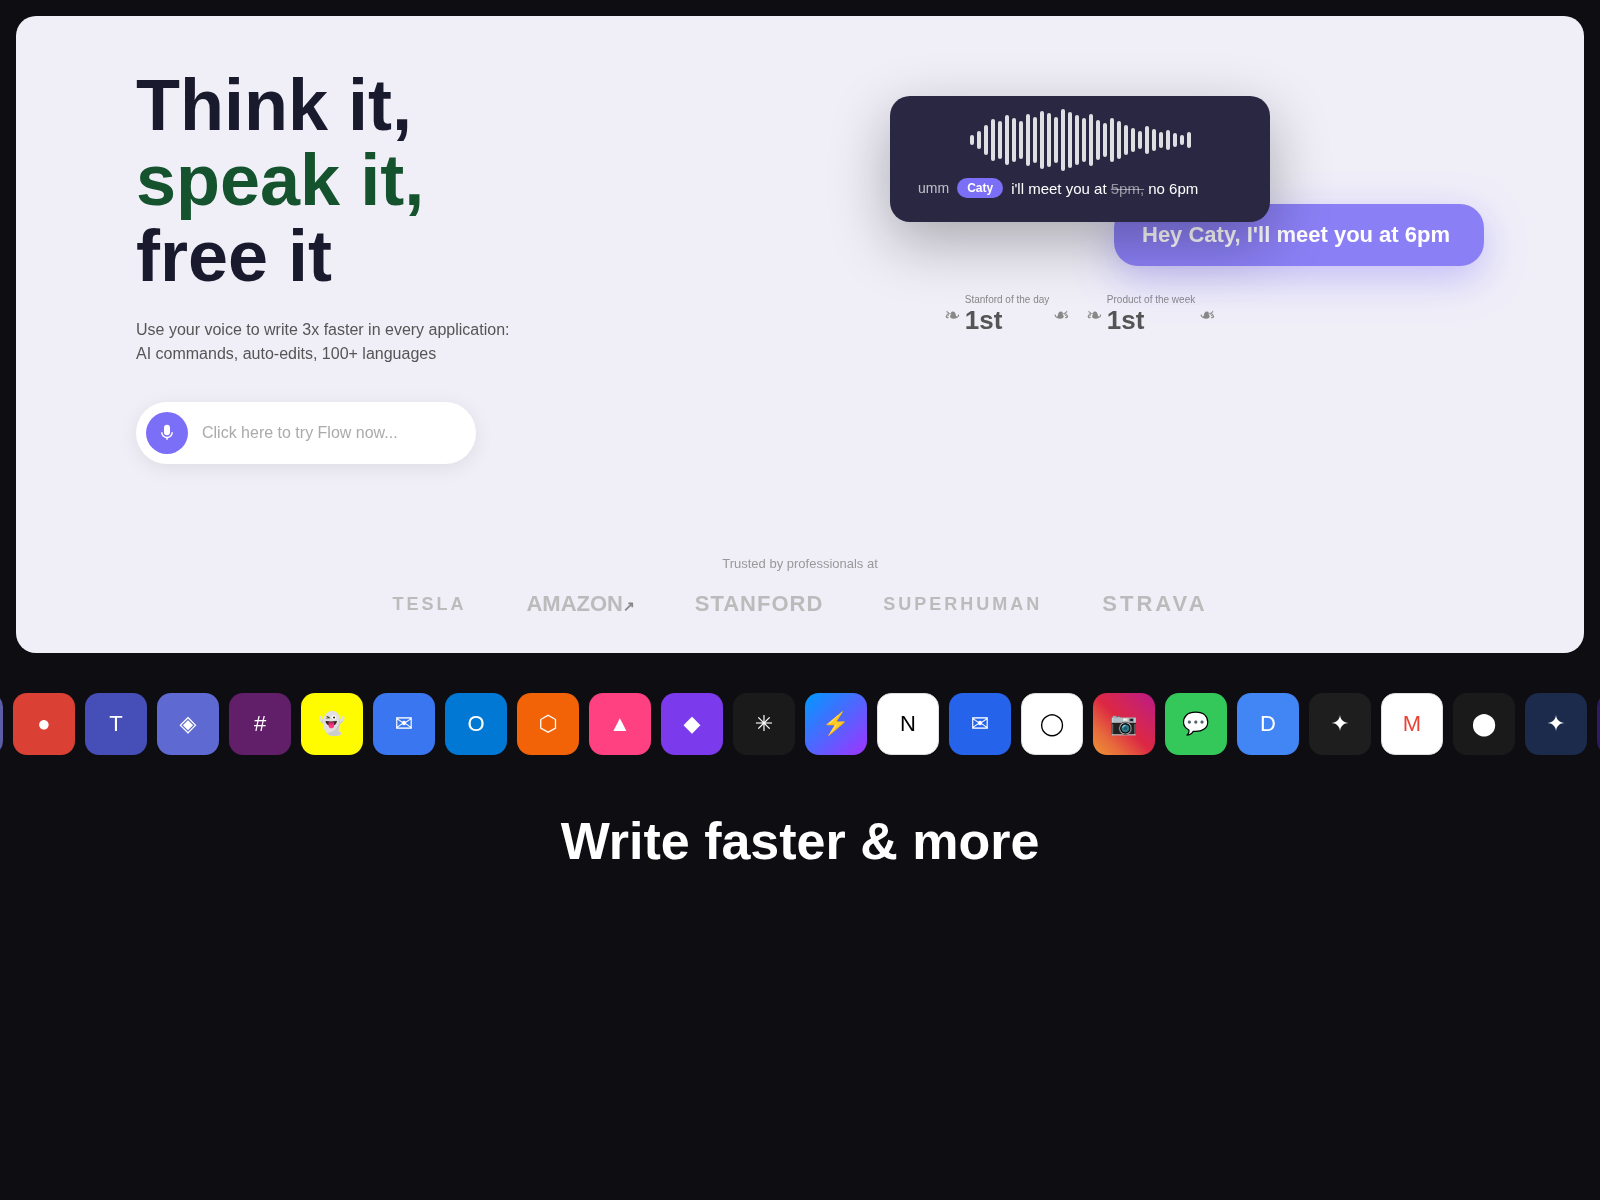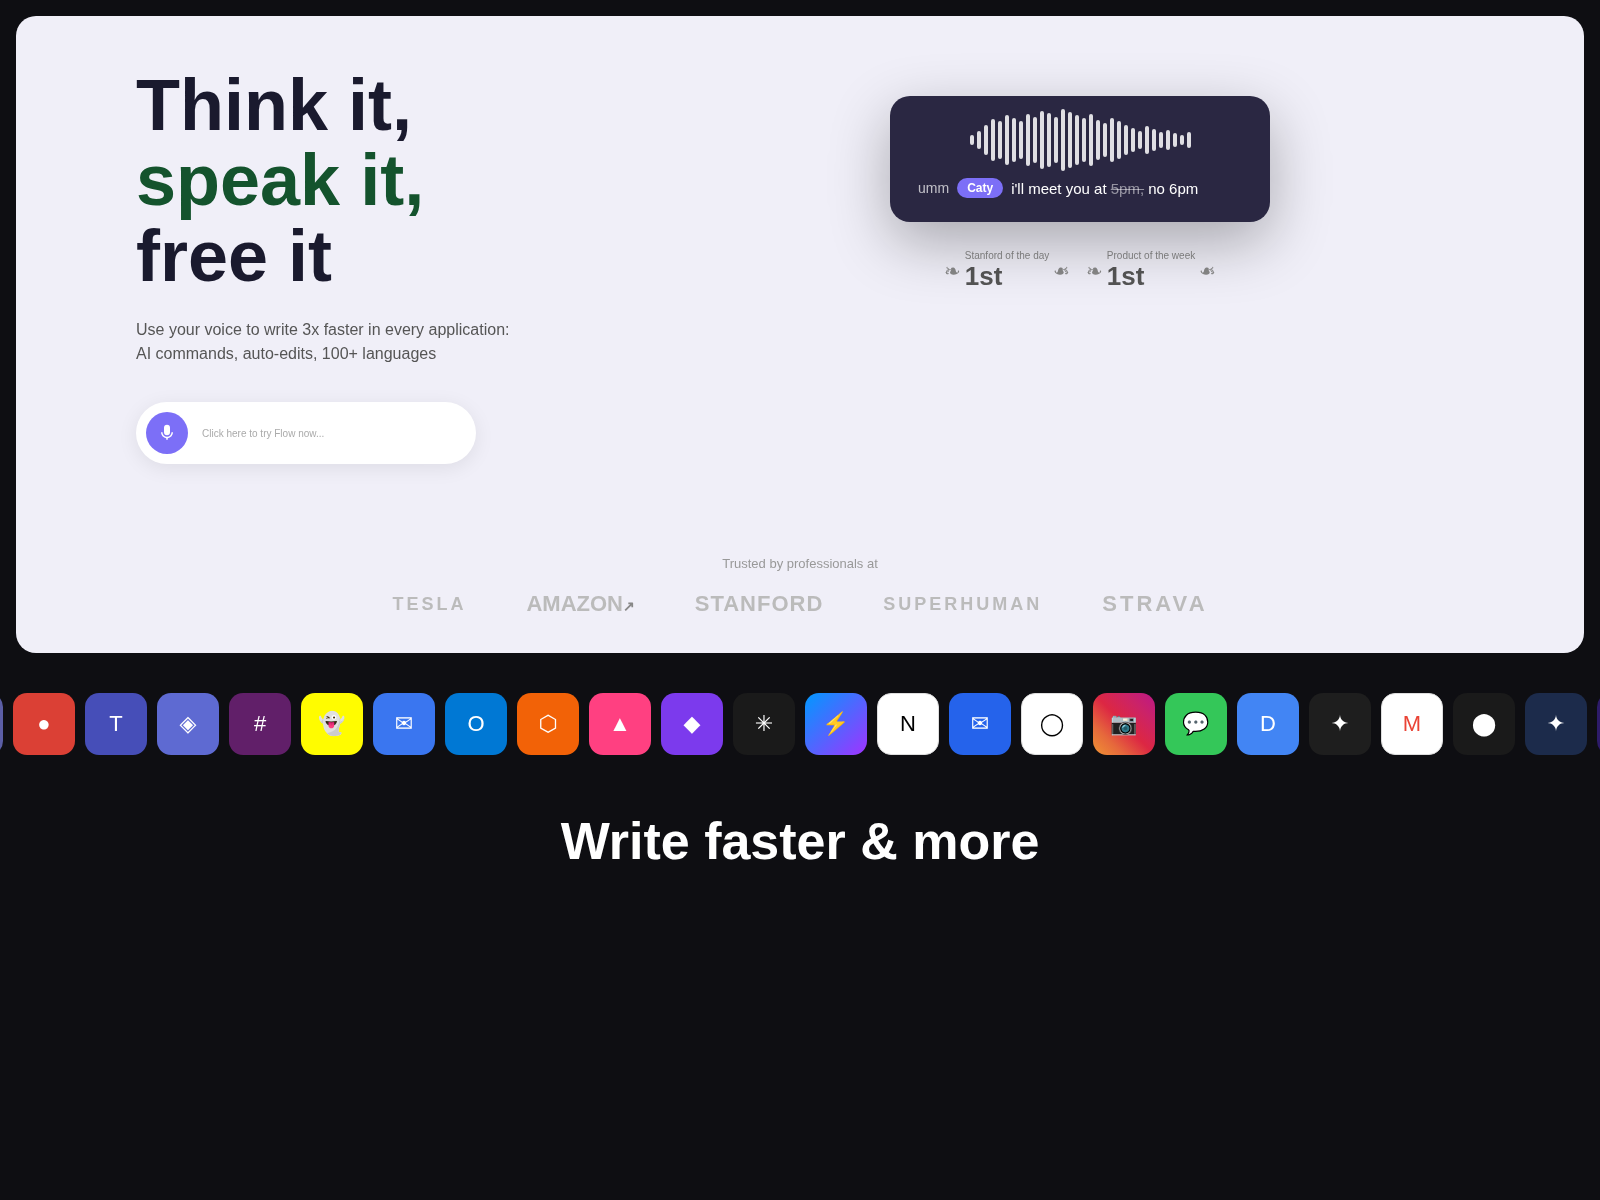--- a/index.html
+++ b/index.html
@@ -102,21 +102,21 @@
       background: #7c6ff7;
       display: flex;
       align-items: center;
       justify-content: center;
       cursor: pointer;
       flex-shrink: 0;
     }
     .mic-btn svg { width: 18px; height: 18px; fill: white; }
     .hero-input-placeholder {
       color: #aaa;
-      font-size: 10px;
+      font-size: 16px;
     }
 
     
     .hero-right {
       flex: 1;
       display: flex;
       flex-direction: column;
       align-items: center;
       position: relative;
       min-height: 340px;
@@ -356,20 +356,23 @@
         <div class="transcript-row">
           <span class="transcript-text">umm</span>
           <span class="caty-badge">Caty</span>
           <span class="transcript-msg">
             i'll meet you at <span class="strikethrough">5pm,</span>
             <span> no 6pm</span>
           </span>
         </div>
       </div>
 
+      <div class="message-bubble">
+        <span class="message-text">Hey Caty, I'll meet you at 6pm</span>
+      </div>
 
       <div class="awards">
         <div class="award-badge">
           <div class="award-inner">
             <span class="award-laurel">❧</span>
             <div>
               <div class="award-label">Stanford of the day</div>
               <div class="award-number">1st</div>
             </div>
             <span class="award-laurel" style="transform:scaleX(-1);display:inline-block">❧</span>

